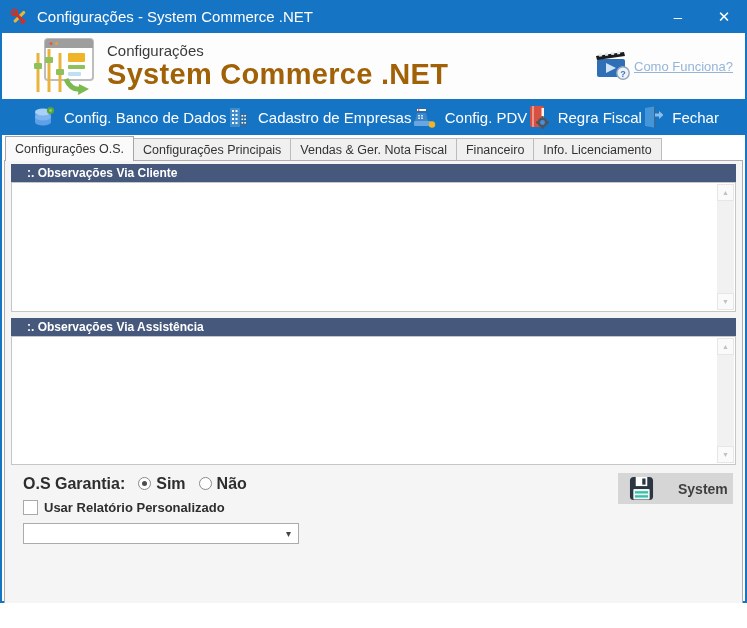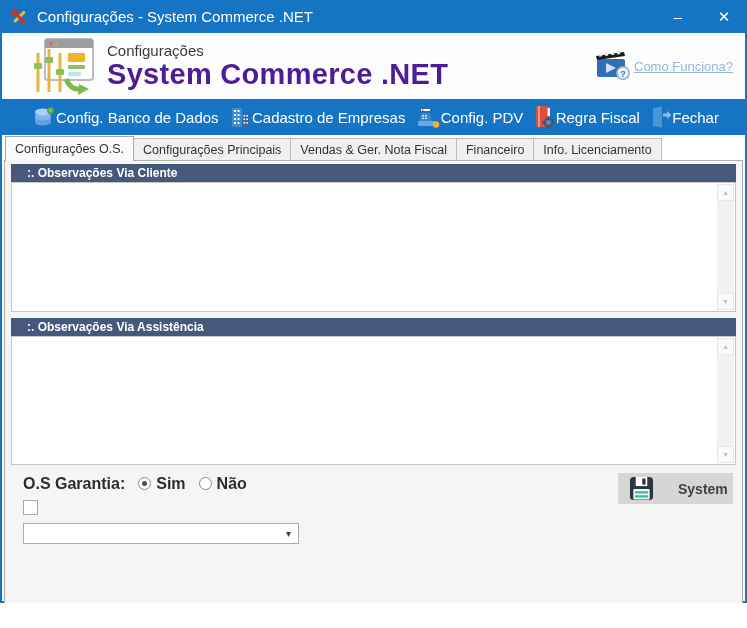--- a/index.html
+++ b/index.html
@@ -14,27 +14,27 @@
   .tb-btn { width:46px; height:33px; display:flex; align-items:center; justify-content:center; color:#fff; font-size:15px; cursor:pointer; }
 
   
   .win-body { position:absolute; top:33px; left:0; right:0; bottom:0; background:#fff; border:2px solid #1674c5; border-top:none; }
 
   
   .header { position:relative; height:66px; background:#fdfdfd; display:flex; align-items:center; padding-left:28px; }
   .logo { width:64px; height:58px; margin-top:2px; }
   .h-text { margin-left:13px; display:flex; flex-direction:column; }
   .h-sub { font-size:15px; color:#3b3b3b; }
-  .h-title { font-size:29px; font-weight:bold; color:#4c1d95; line-height:1.05; letter-spacing:.3px; }
+  .h-title { font-size:29px; font-weight:bold; color:#a16207; line-height:1.05; letter-spacing:.3px; }
   .help { position:absolute; right:12px; top:18px; display:flex; align-items:center; cursor:pointer; }
   .help-link { font-size:13px; color:#95b5d8; text-decoration:underline; margin-left:2px; }
 
   
   .toolbar { height:36px; background:#1674c5; display:flex; align-items:center; justify-content:space-between; padding:0 26px 0 30px; }
-  .tool-btn { display:flex; align-items:center; gap:1px; color:#fff; font-size:15px; cursor:pointer; white-space:nowrap; }
+  .tool-btn { display:flex; align-items:center; gap:9px; color:#fff; font-size:15px; cursor:pointer; white-space:nowrap; }
 
   
   .tabstrip { height:25px; background:#fff; display:flex; align-items:flex-end; padding-left:3px; position:relative; z-index:2; }
   .tab { height:22px; display:flex; align-items:center; padding:0 9px; font-size:12.5px; color:#333;
          background:#f0f0f0; border:1px solid #bcbcbc; border-bottom:none; margin-right:-1px; cursor:pointer; }
   .tab.selected { height:25px; background:#fafafa; border:1px solid #a5a5a5; border-bottom:none; margin-bottom:-1px; z-index:3; position:relative; }
 
   
   .page { position:absolute; left:2px; right:2px; top:127px; height:451px; background:#f5f5f6;
           border:1px solid #adadad; padding:2px 6px; z-index:1; }
@@ -238,20 +238,21 @@
       <div class="controls">
         <div class="garantia-row">
           <span class="garantia-label">O.S Garantia:</span>
           <span class="radio checked"></span>
           <span class="radio-label">Sim</span>
           <span class="radio"></span>
           <span class="radio-label">Não</span>
         </div>
         <div class="check-row">
           <span class="checkbox"></span>
+          <span class="check-label">Usar Relatório Personalizado</span>
         </div>
         <div class="combo">
           <span style="flex:1; font-size:13px; padding-left:4px;"></span>
           <span class="combo-arrow">▾</span>
         </div>
       </div>
 
       <div class="save-btn">
         <svg class="floppy" viewBox="0 0 26 26">
           <rect x="1" y="1" width="24" height="24" rx="4" fill="#2b3642"></rect>

